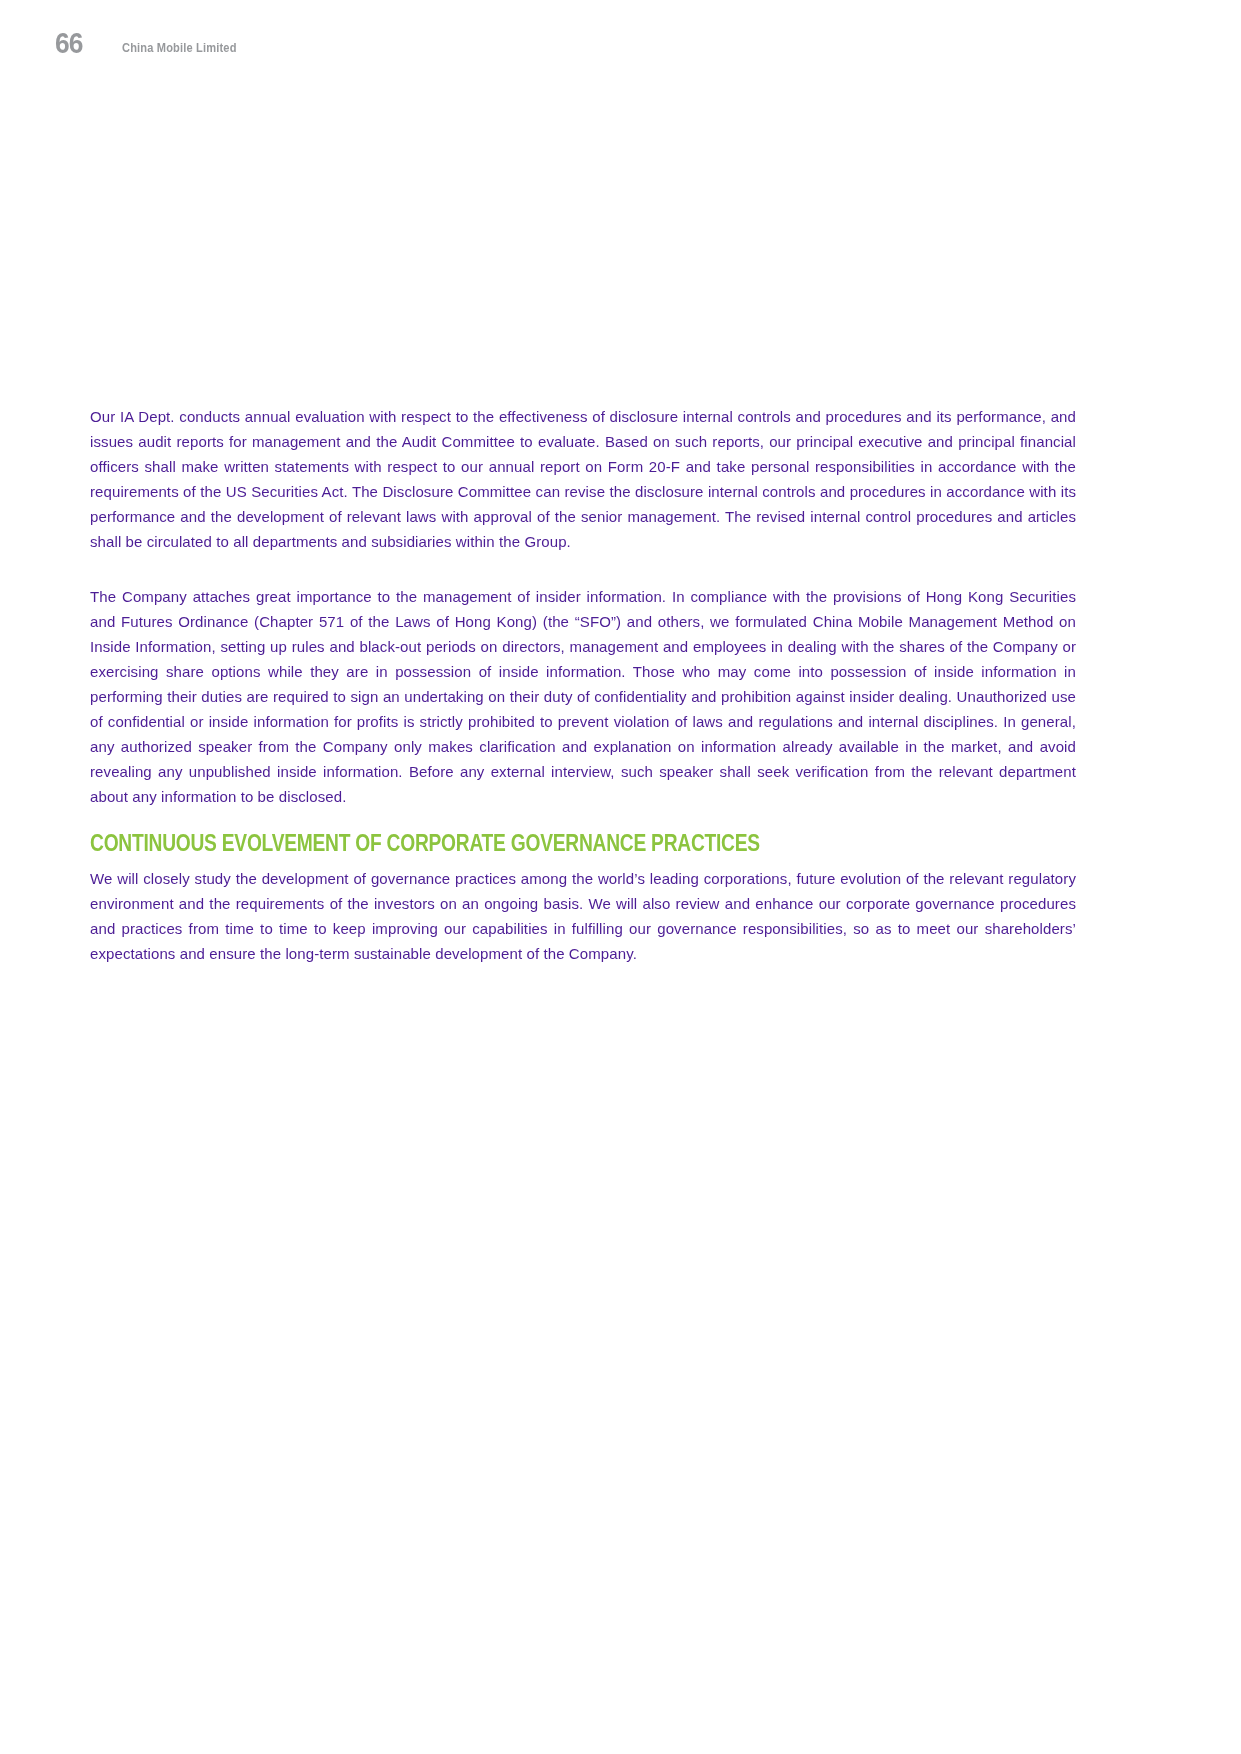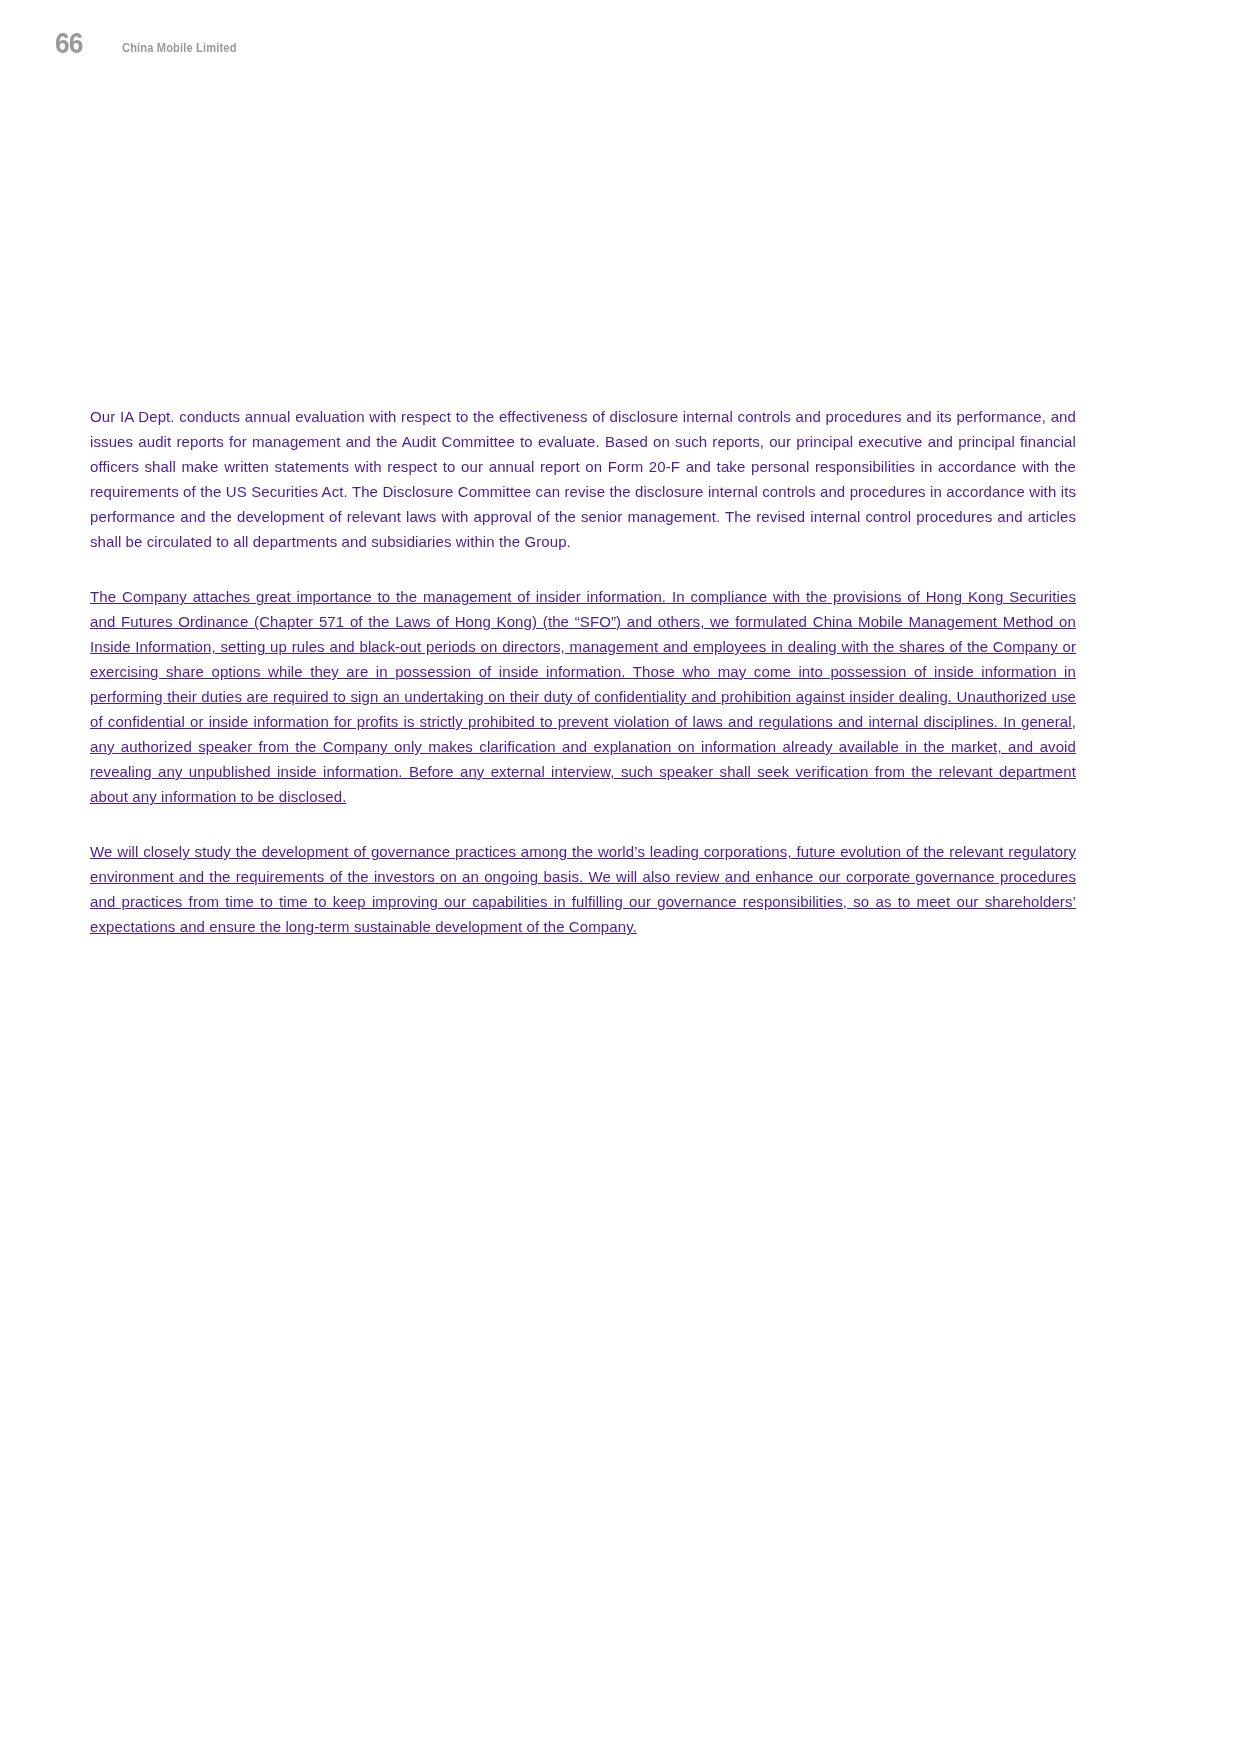--- a/index.html
+++ b/index.html
@@ -94,51 +94,54 @@
     top: 404px;
     width: 986px;
   }
   .body-paragraph {
     font-size: 15px;
     line-height: 25px;
     color: #4c1d95;
     text-align: justify;
     letter-spacing: 0.1px;
   }
-  .body-paragraph + .body-paragraph { margin-top: 30px; text-decoration: underline; }
+  .body-paragraph + .body-paragraph { margin-top: 30px; }
 
   .section-heading {
     margin-top: 21px;
     height: 28px;
   }
   .section-heading-text {
     display: inline-block;
     font-size: 24px;
     font-weight: bold;
     color: #8cc43f;
     letter-spacing: -0.3px;
     white-space: nowrap;
     transform: scaleX(0.80);
     transform-origin: left top;
     line-height: 1.1;
   }
-  .section-paragraph { margin-top: 22px; }
+  .section-paragraph { margin-top: 8px; }
 </style>
 </head>
 <body>
 
 <div class="page">
 
   <div class="running-header">
     <span class="page-number">66</span>
     <span class="company-name">China Mobile Limited</span>
   </div>
 
 
   <div class="content">
     <p class="body-paragraph">Our IA Dept. conducts annual evaluation with respect to the effectiveness of disclosure internal controls and procedures and its performance, and issues audit reports for management and the Audit Committee to evaluate. Based on such reports, our principal executive and principal financial officers shall make written statements with respect to our annual report on Form 20-F and take personal responsibilities in accordance with the requirements of the US Securities Act. The Disclosure Committee can revise the disclosure internal controls and procedures in accordance with its performance and the development of relevant laws with approval of the senior management. The revised internal control procedures and articles shall be circulated to all departments and subsidiaries within the Group.</p>
     <p class="body-paragraph">The Company attaches great importance to the management of insider information. In compliance with the provisions of Hong Kong Securities and Futures Ordinance (Chapter 571 of the Laws of Hong Kong) (the “SFO”) and others, we formulated China Mobile Management Method on Inside Information, setting up rules and black-out periods on directors, management and employees in dealing with the shares of the Company or exercising share options while they are in possession of inside information. Those who may come into possession of inside information in performing their duties are required to sign an undertaking on their duty of confidentiality and prohibition against insider dealing. Unauthorized use of confidential or inside information for profits is strictly prohibited to prevent violation of laws and regulations and internal disciplines. In general, any authorized speaker from the Company only makes clarification and explanation on information already available in the market, and avoid revealing any unpublished inside information. Before any external interview, such speaker shall seek verification from the relevant department about any information to be disclosed.</p>
 
+    <div class="section-heading">
+      <span class="section-heading-text">CONTINUOUS EVOLVEMENT OF CORPORATE GOVERNANCE PRACTICES</span>
+    </div>
 
     <p class="body-paragraph section-paragraph">We will closely study the development of governance practices among the world’s leading corporations, future evolution of the relevant regulatory environment and the requirements of the investors on an ongoing basis. We will also review and enhance our corporate governance procedures and practices from time to time to keep improving our capabilities in fulfilling our governance responsibilities, so as to meet our shareholders’ expectations and ensure the long-term sustainable development of the Company.</p>
   </div>
 
 </div>
 
 </body></html>

